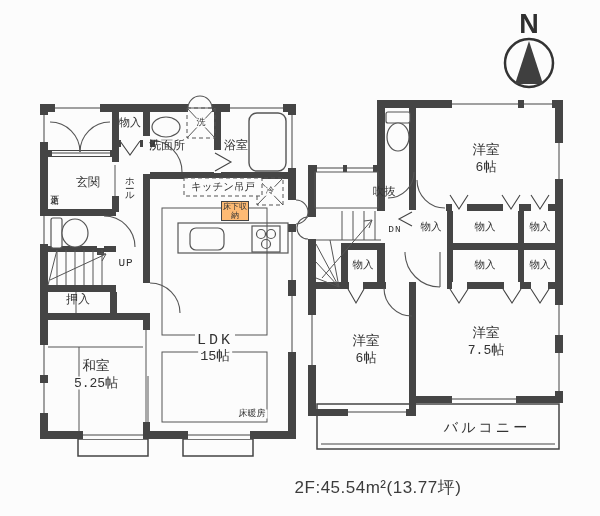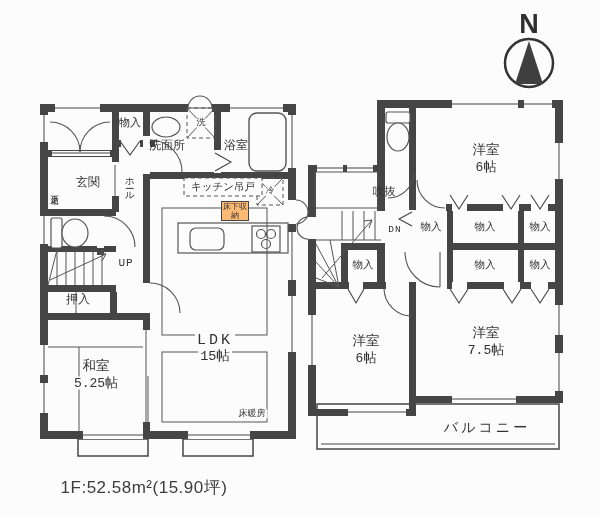--- a/index.html
+++ b/index.html
@@ -289,15 +289,15 @@
 <div class="lbl" style="left:540px;top:227px;font-size:10.5px;">物入</div>
 <div class="lbl" style="left:363px;top:265px;font-size:10.5px;">物入</div>
 <div class="lbl" style="left:485px;top:265px;font-size:10.5px;">物入</div>
 <div class="lbl" style="left:540px;top:265px;font-size:10.5px;">物入</div>
 <div class="lbl" style="left:366px;top:342px;font-size:13.5px;">洋室</div>
 <div class="lbl" style="left:366px;top:358px;font-size:13px;">6帖</div>
 <div class="lbl" style="left:486px;top:334px;font-size:13.5px;">洋室</div>
 <div class="lbl" style="left:486px;top:350px;font-size:13px;">7.5帖</div>
 <div class="lbl" style="left:487px;top:428px;font-size:14px;letter-spacing:3px;">バルコニー</div>
 
-<div class="caption" style="left:144px;top:487px;">1F:52.58m²(15.90坪)</div>
+<div class="caption" style="left:378px;top:487px;">2F:45.54m²(13.77坪)</div>
 
 </div>
 
 </body></html>

